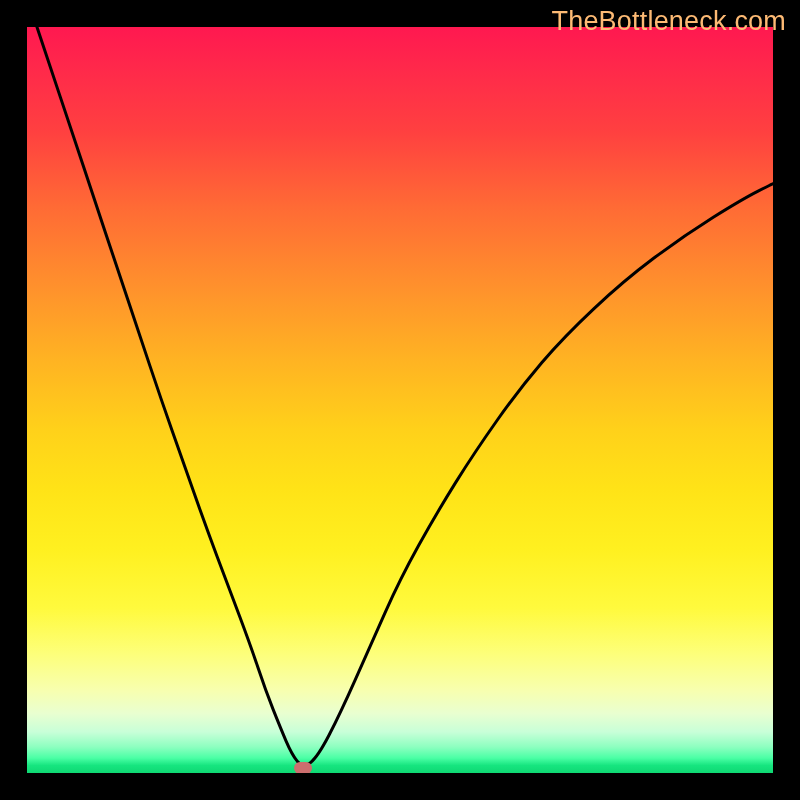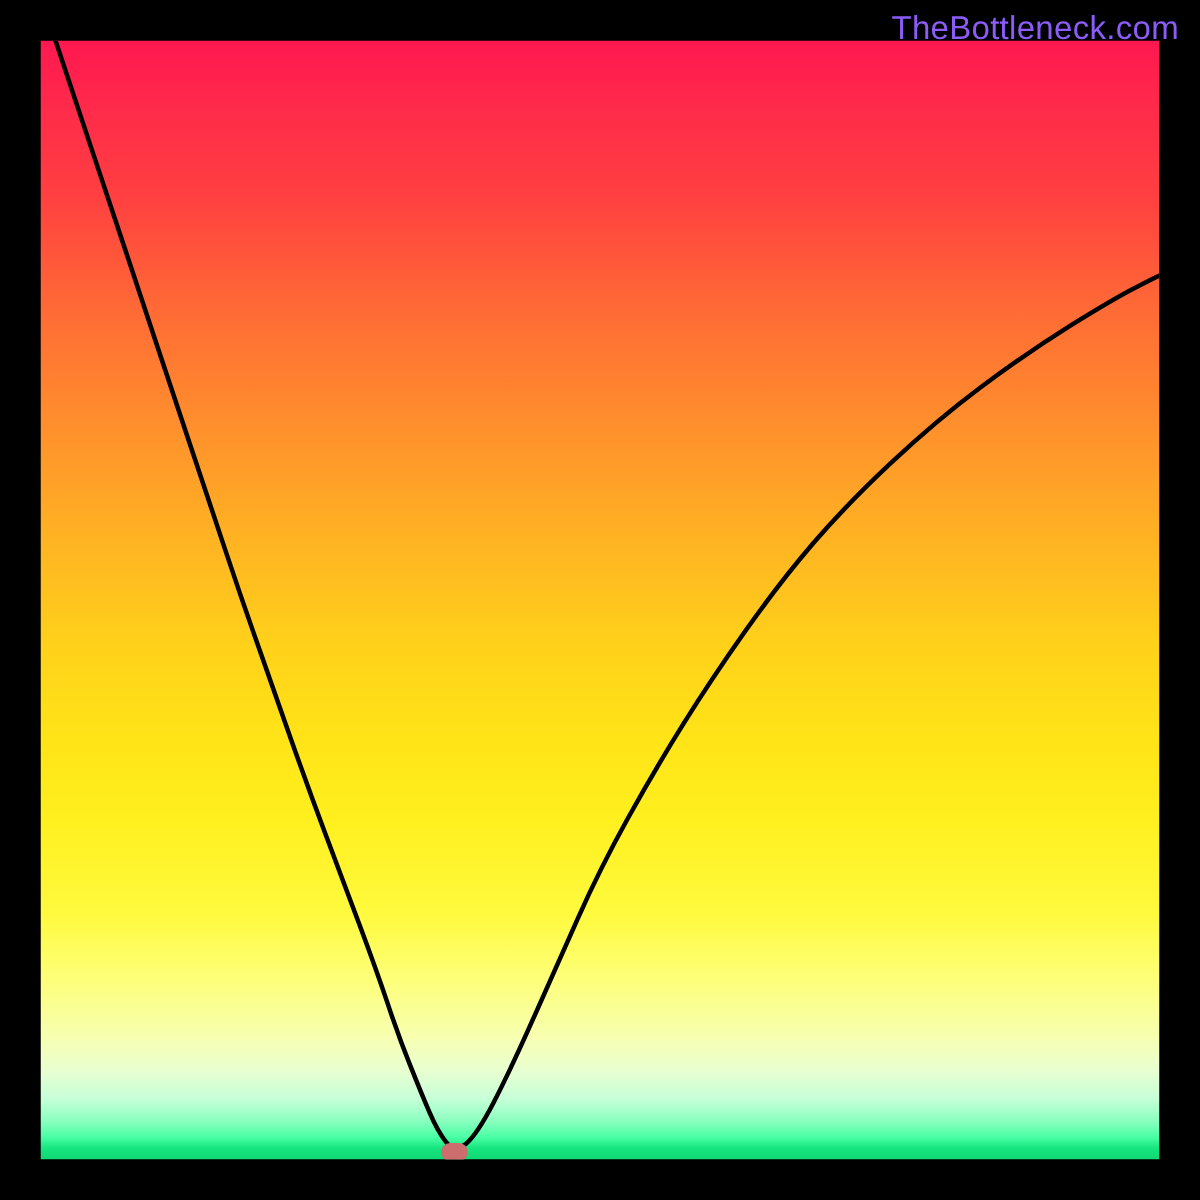--- a/index.html
+++ b/index.html
@@ -8,22 +8,22 @@
     width: 800px;
     height: 800px;
     background: #000;
     font-family: Arial, Helvetica, sans-serif;
     position: relative;
   }
   .watermark {
     position: absolute;
     top: 6px;
     right: 14px;
-    color: #8b5cf6;
-    font-size: 22px;
+    color: #fdba74;
+    font-size: 27px;
     font-weight: 500;
     z-index: 10;
     letter-spacing: 0.2px;
   }
   .plot-area {
     position: absolute;
     left: 27px;
     top: 27px;
     width: 746px;
     height: 746px;

